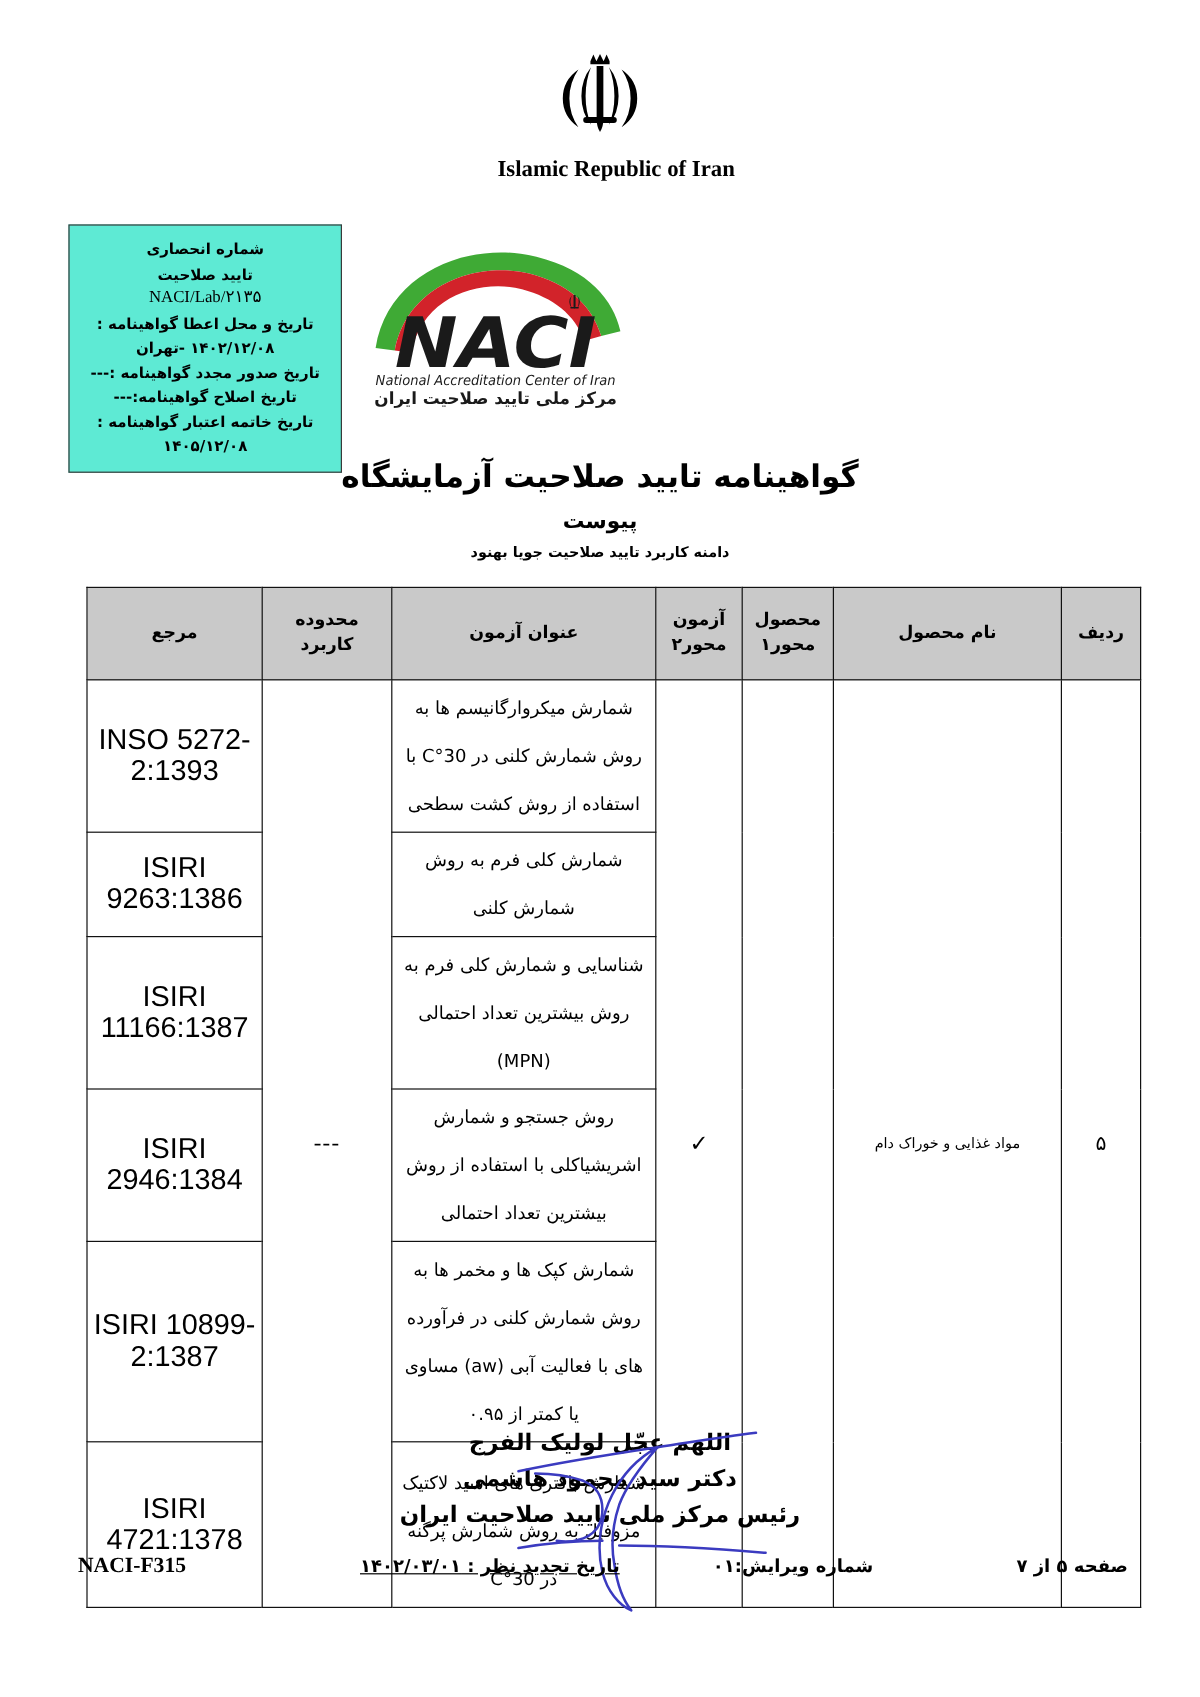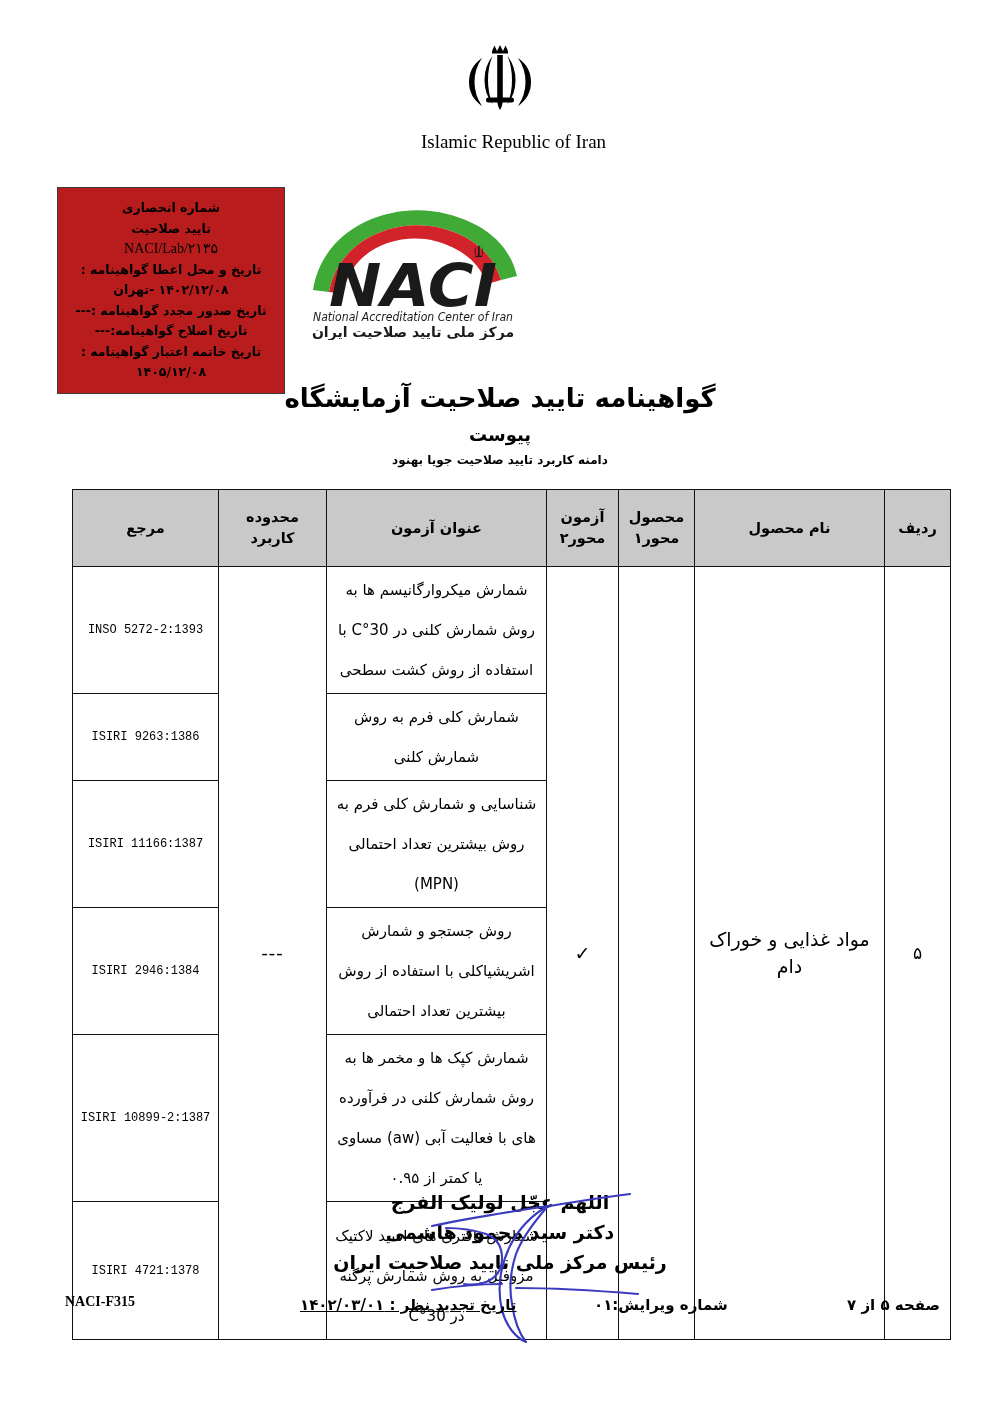--- a/index.html
+++ b/index.html
@@ -36,21 +36,21 @@
     text-align: center;
   }
   .country-fa {
     font-size: 18px;
     font-weight: bold;
     line-height: 26px;
     font-family: "DejaVu Sans", "Liberation Sans", sans-serif;
   }
   .country-en {
     font-size: 19px;
-    font-weight: normal;
+    font-weight: bold;
     line-height: 28px;
     font-family: "Liberation Serif", "DejaVu Serif", serif;
     direction: ltr;
     padding-left: 27px;
   }
 
   
   #naci-logo {
     position: absolute;
     top: 198px;
@@ -65,21 +65,21 @@
     left: 57px;
     top: 187px;
     width: 228px;
     box-sizing: border-box;
     border: 1.5px solid #3a3a3a;
     padding: 10px 8px 10px 8px;
     text-align: center;
     font-size: 12.5px;
     line-height: 20.5px;
     font-weight: bold;
-    background: #b91c1c;
+    background: #5eead4;
   }
   #cert-box div { white-space: nowrap; }
   .cert-ltr { direction: ltr; font-family: "Liberation Serif","DejaVu Serif",serif; font-size:14px; font-weight: normal;}
 
   
   #doc-title {
     position: absolute;
     top: 367px;
     left: 0;
     width: 1000px;
@@ -141,27 +141,27 @@
   .col-marja   { width: 146px; }
 
   td.cell-test {
     font-size: 15px;
     line-height: 40px;
     font-weight: normal;
     padding: 6px 8px;
   }
   td.cell-ref {
     direction: ltr;
-    font-family: Liberation Mono, monospace;
-    font-size: 12px;
+    font-family: Liberation Sans, sans-serif;
+    font-size: 24px;
     line-height: 26px;
     margin-top: 24px;
   }
   td.cell-merged {
-    font-size: 19px;
+    font-size: 12px;
     line-height: 27px;
   }
   td.cell-radif {
     font-size: 17px;
     font-weight: normal;
   }
   td.cell-dash {
     font-family: "Liberation Serif", "DejaVu Serif", serif;
     font-size: 19px;
     letter-spacing: 1px;
@@ -193,21 +193,21 @@
     left: 60px;
     width: 880px;
     height: 26px;
     font-size: 15px;
     font-weight: bold;
   }
   #footer .f-code {
     position: absolute; left: 5px; top: 0;
     direction: ltr;
     font-family: "Liberation Serif","DejaVu Serif",serif;
-    font-size: 14px;
+    font-size: 18px;
   }
   #footer .f-rev  { position: absolute; left: 240px; top: 2px; text-decoration: underline; }
   #footer .f-ver  { position: absolute; left: 534px; top: 2px; }
   #footer .f-page { position: absolute; right: 0px;  top: 2px; }
 </style>
 </head>
 <body>
 
 <div id="emblem-wrap">
   <svg id="emblem-svg" width="92" height="80" viewBox="0 0 92 80">

